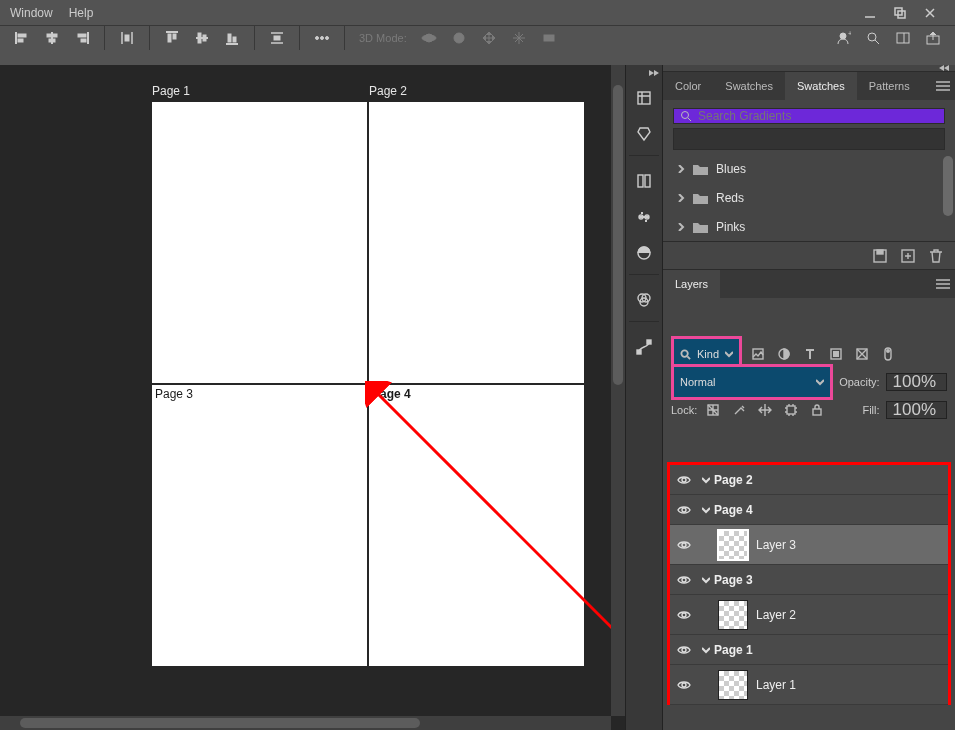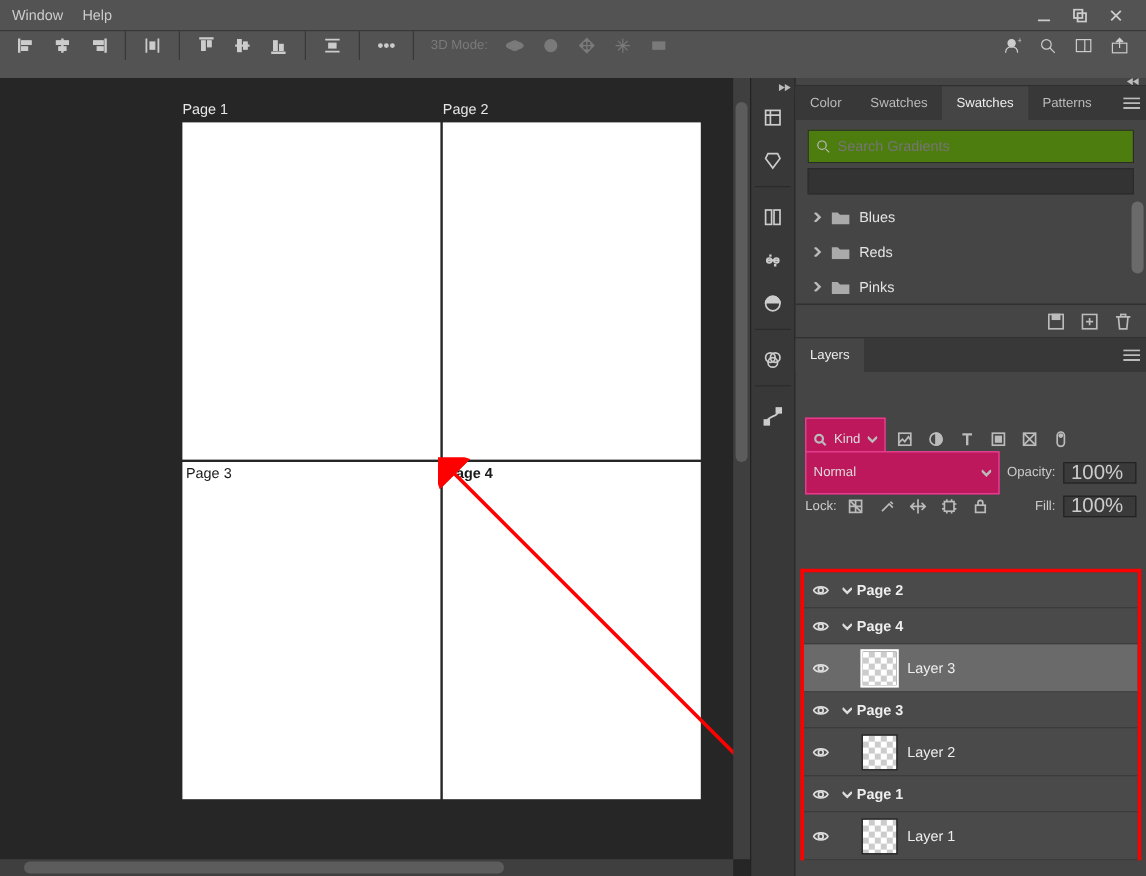--- a/index.html
+++ b/index.html
@@ -53,38 +53,38 @@
 .rightcol .expandhandle svg { width: 10px; height: 6px; fill: #bbb; }
 
 .panel { background: #454545; border-top: 1px solid #2b2b2b; }
 .panel .tabs { height: 28px; background: #383838; display: flex; align-items: stretch; position: relative; }
 .panel .tabs .tab { padding: 0 12px; display: flex; align-items: center; font-size: 11px; color: #bbb; cursor: default; }
 .panel .tabs .tab.active { background: #454545; color: #eee; }
 .panel .tabs .menu { margin-left: auto; width: 24px; display: flex; align-items: center; justify-content: center; }
 .panel .tabs .menu svg { width: 14px; height: 10px; fill: #bbb; }
 
 
-.gradsearch { display: flex; align-items: center; margin: 8px 10px 4px 10px; height: 28px; background: #4d7c0f; border: 1px solid #2b2b2b; }
+.gradsearch { display: flex; align-items: center; margin: 8px 10px 4px 10px; height: 16px; background: #6d28d9; border: 1px solid #2b2b2b; }
 .gradsearch svg { width: 12px; height: 12px; margin: 0 6px; stroke: #bbb; fill: none; }
 .gradsearch input { flex: 1; background: transparent; border: none; outline: none; color: #ccc; font-size: 12px; }
 .gradswatch { margin: 2px 10px 4px 10px; height: 22px; background: #333; border: 1px solid #2b2b2b; }
 .gradtree { margin: 0 0 0 0; max-height: 160px; overflow: hidden; position: relative; }
 .gradtree .row { height: 29px; display: flex; align-items: center; padding-left: 14px; gap: 8px; color: #e4e4e4; font-size: 12px; }
 .gradtree .row svg.chev { width: 8px; height: 8px; stroke: #bbb; fill: none; stroke-width: 2; }
 .gradtree .row svg.fold { width: 15px; height: 12px; fill: #aaa; }
 .gradtree .vscroll { position: absolute; right: 2px; top: 2px; bottom: 2px; width: 10px; }
 .gradtree .vscroll .thumb { position: absolute; top: 0; left: 0; right: 0; height: 60px; background: #6a6a6a; border-radius: 5px; }
 .gradfoot { height: 28px; border-top: 1px solid #2b2b2b; display: flex; justify-content: flex-end; align-items: center; gap: 14px; padding-right: 12px; }
 .gradfoot svg { width: 14px; height: 14px; stroke: #bbb; fill: none; stroke-width: 1.4; }
 
 
 .layerspanel { flex: 1; display: flex; flex-direction: column; gap: 36px; }
 .lyr-opts { padding: 6px 8px 0 8px; }
 .lyr-row { display: flex; align-items: center; gap: 6px; height: 28px; }
-.lyr-select { background: #be185d; border: 1px solid #ec4899; height: 36px; display: flex; align-items: center; padding: 0 6px; font-size: 11px; color: #ddd; gap: 6px; }
+.lyr-select { background: #0c4a6e; border: 3px solid #ec4899; height: 36px; display: flex; align-items: center; padding: 0 6px; font-size: 11px; color: #ddd; gap: 6px; }
 .lyr-select svg { width: 8px; height: 8px; stroke: #bbb; fill: none; stroke-width: 2; }
 .lyr-select.kind svg.search { width: 11px; height: 11px; }
 .lyr-opts .ico { width: 20px; height: 20px; display: flex; align-items: center; justify-content: center; }
 .lyr-opts .ico svg { width: 14px; height: 14px; stroke: #bbb; fill: none; stroke-width: 1.4; }
 .lyr-opts .lbl { font-size: 11px; color: #ccc; }
 .lyr-opts .val { background: #3a3a3a; border: 1px solid #222; height: 18px; display: flex; align-items: center; padding: 0 6px; font-size: 17px; gap: 4px; }
 
 .layerlist { flex: 1; border: 3px solid #ff0000; border-bottom: none; margin: 2px 4px 0 4px; overflow: auto; }
 .lrow { display: flex; align-items: center; height: 30px; background: #4a4a4a; border-bottom: 1px solid #3a3a3a; }
 .lrow.grp { background: #4a4a4a; }

